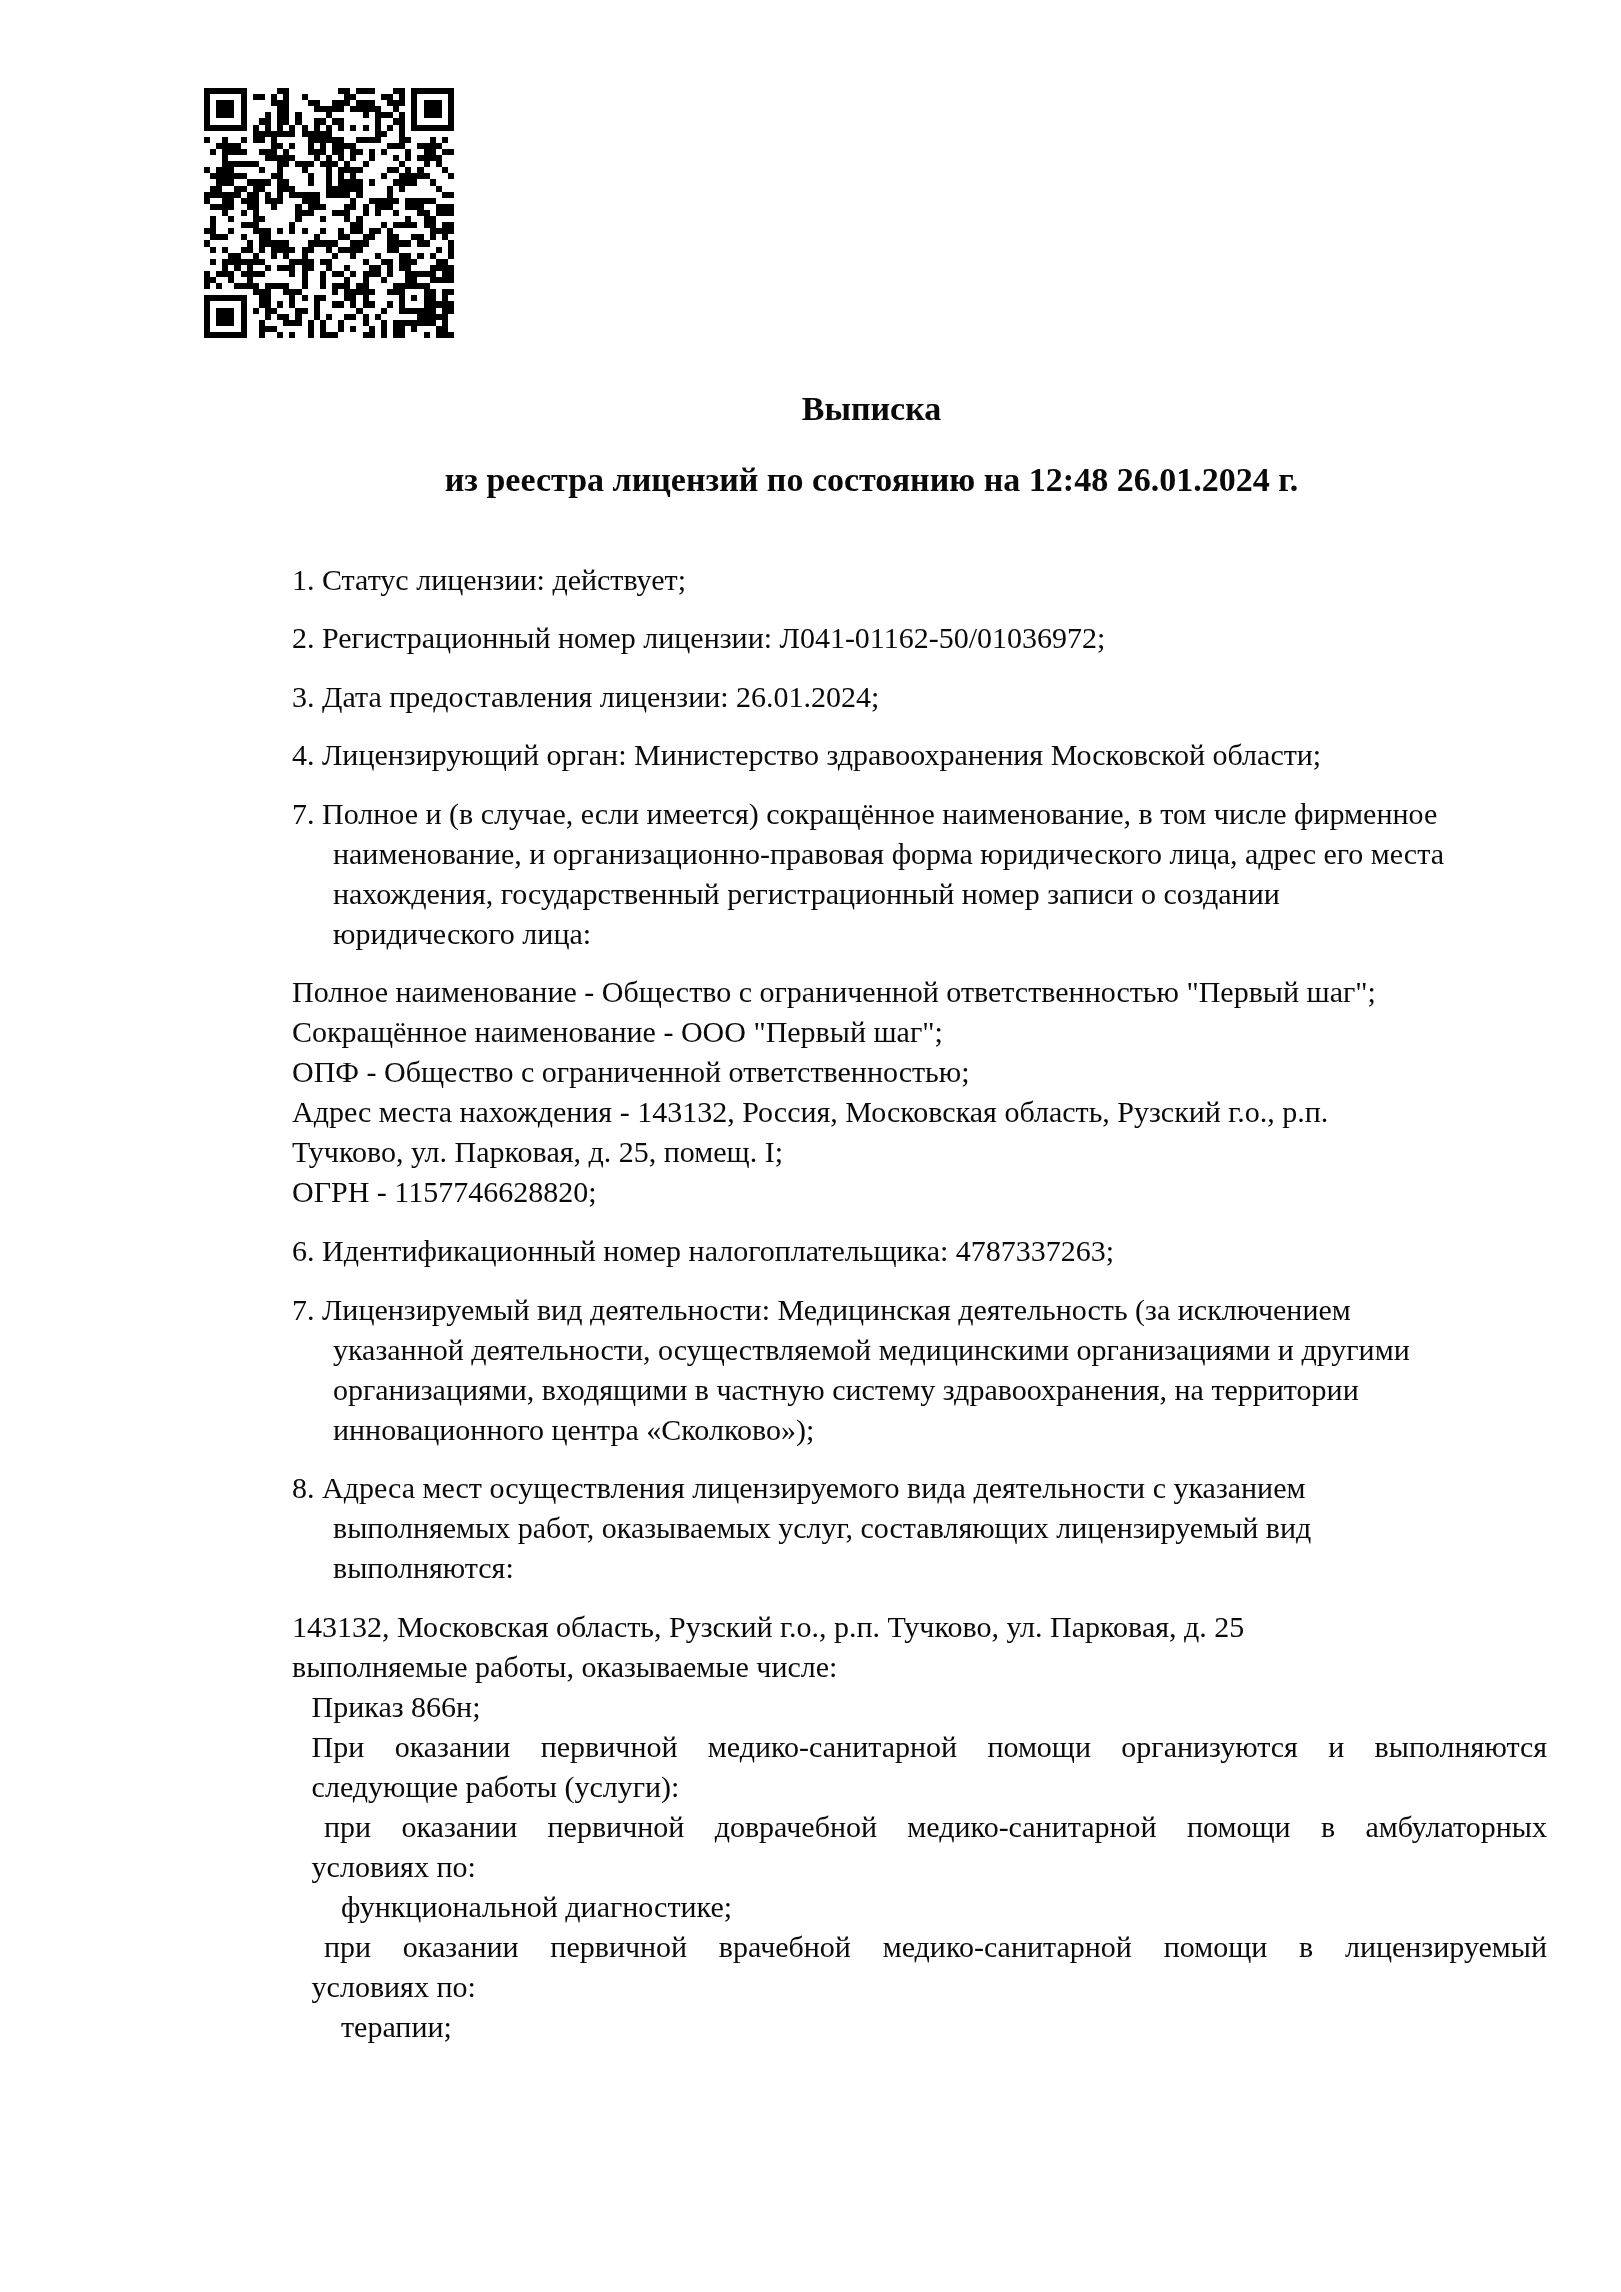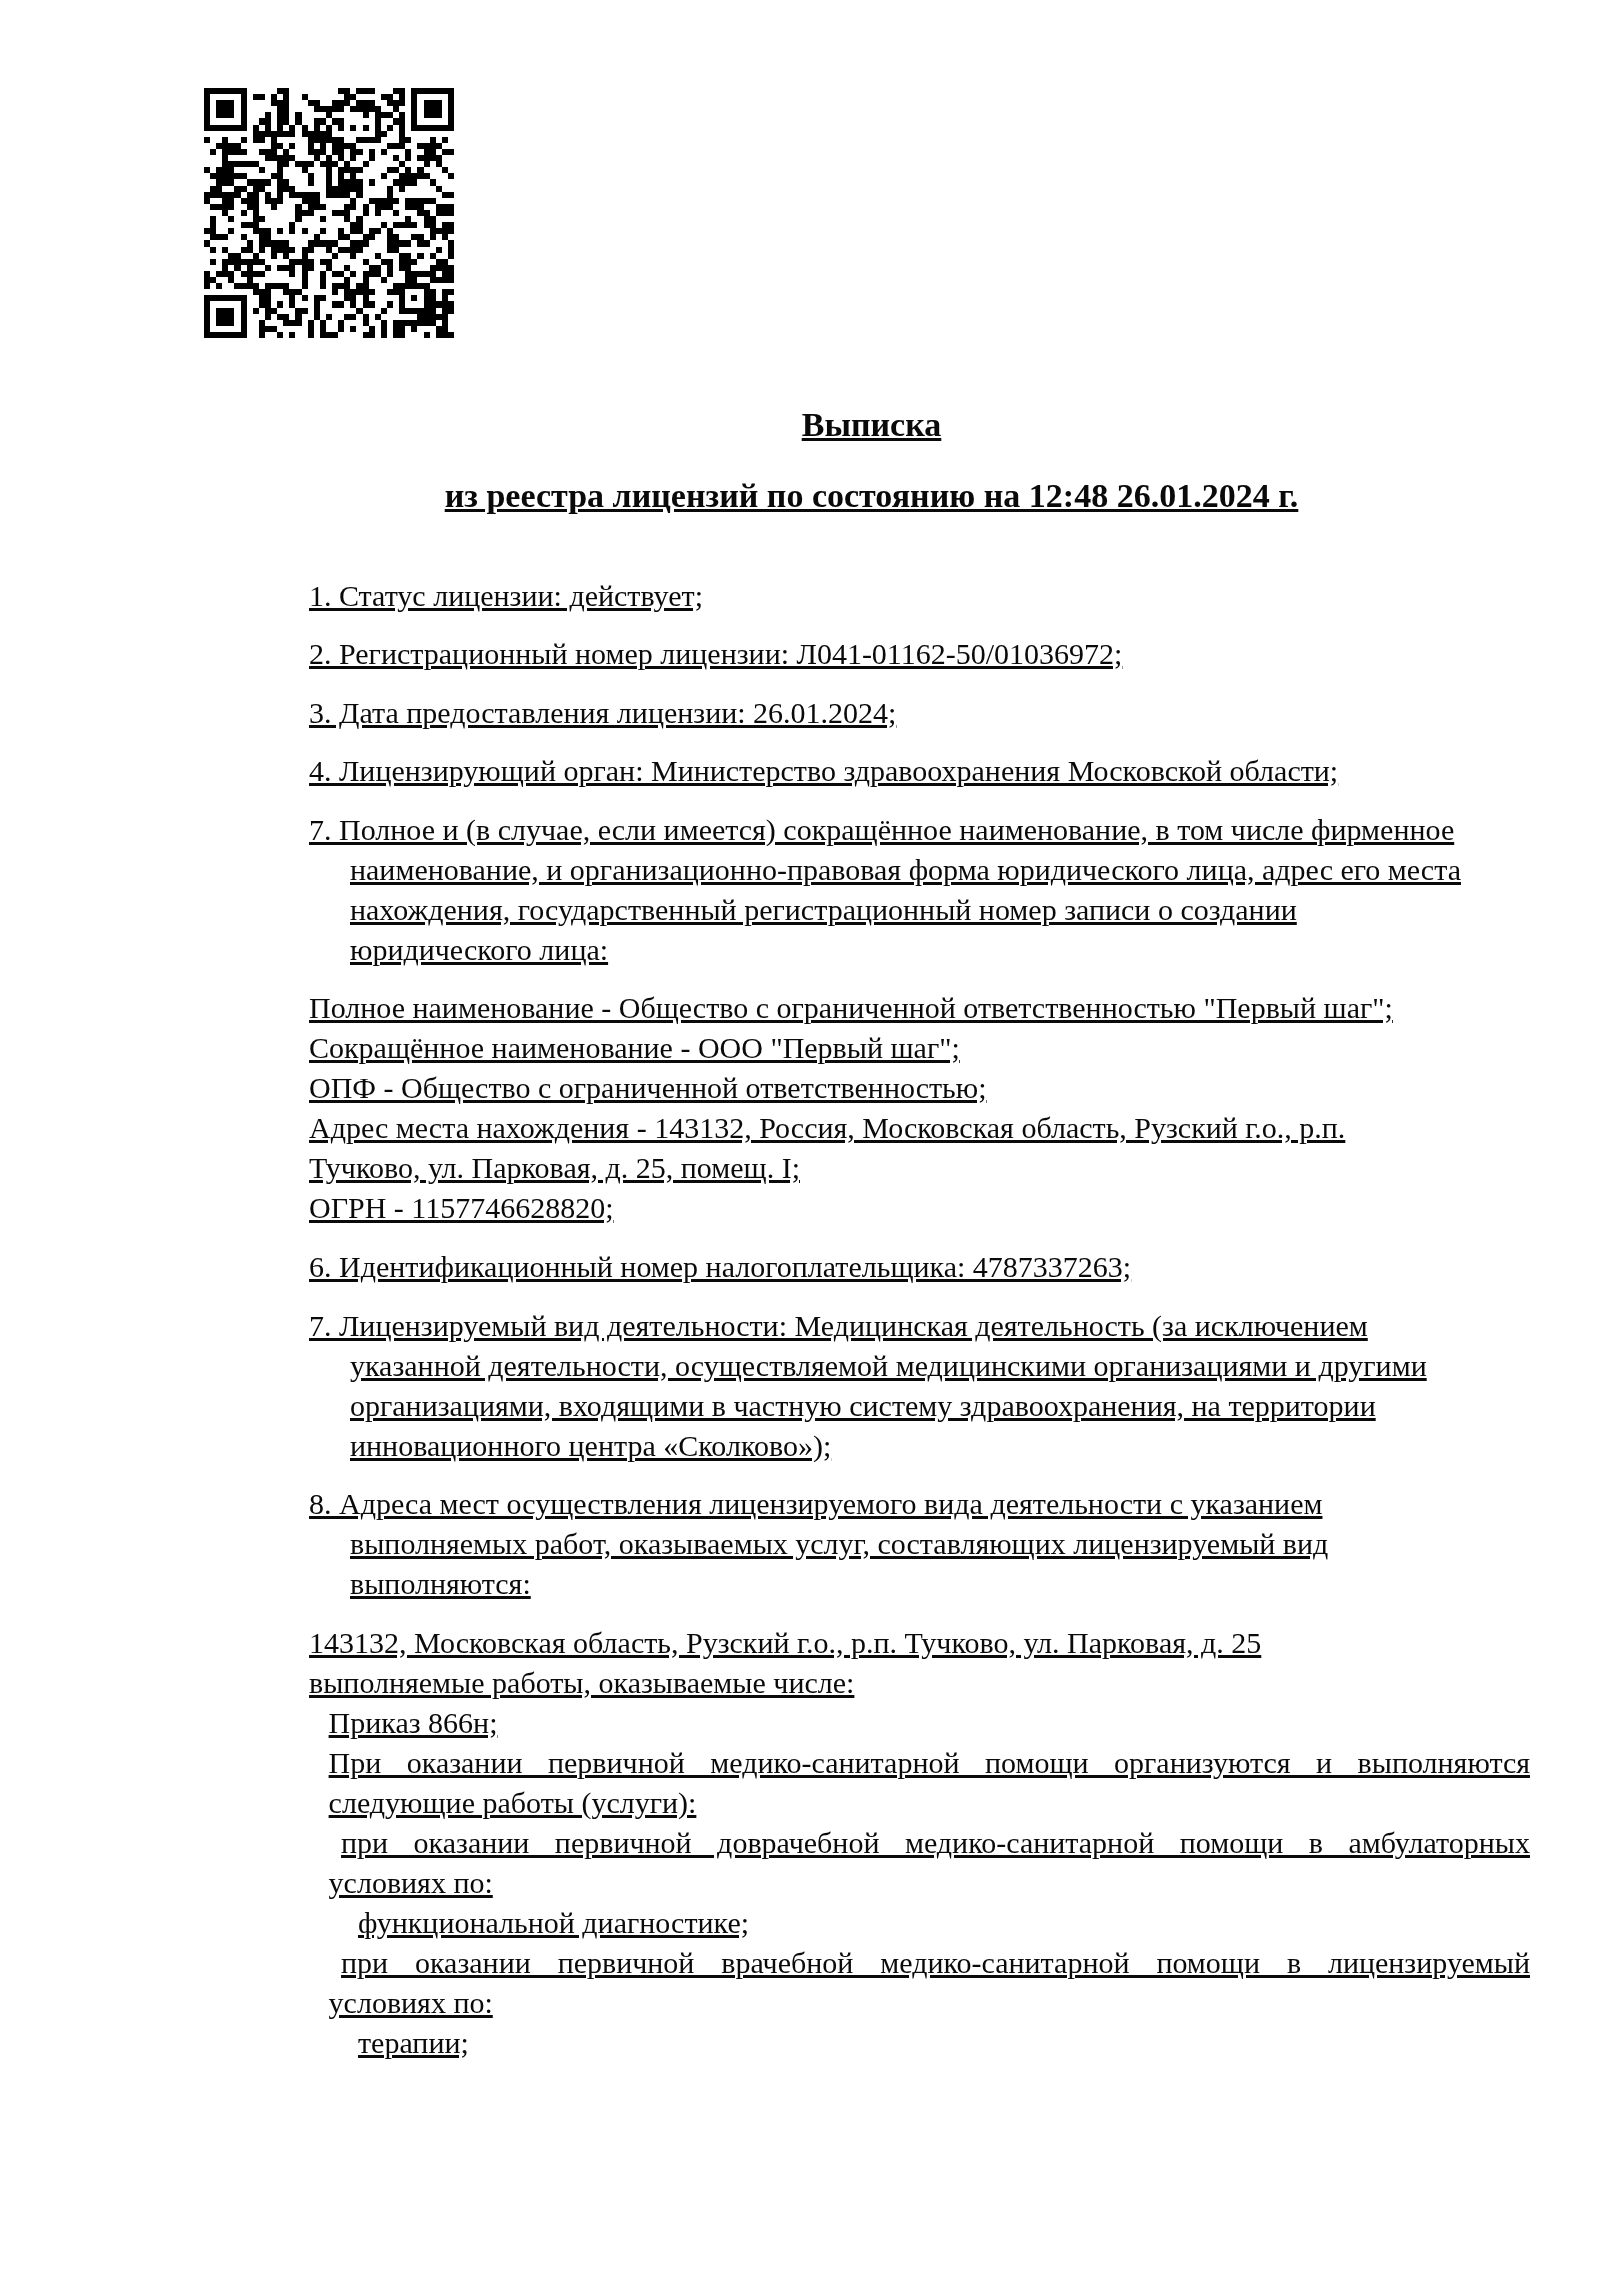--- a/index.html
+++ b/index.html
@@ -11,37 +11,36 @@
     font-family: "Liberation Serif", "DejaVu Serif", serif;
     color: #0a0a0a;
   }
   .qr {
     position: absolute;
     left: 204px; top: 88px;
     width: 250px; height: 250px;
   }
   .content {
     position: absolute;
-    left: 292px; top: 402px;
+    left: 292px; top: 386px;
     width: 1255px;
     font-size: 30px;
     line-height: 40px;
-    text-decoration: underline;
   }
   .title, .subtitle {
     font-size: 34px;
     font-weight: bold;
     line-height: 45px;
     text-align: center;
     padding-right: 96px; 
     box-sizing: border-box;
     width: 100%;
   }
   .subtitle { margin-top: 25.5px; margin-bottom: 58px; }
-  .para { margin: 17px; }
+  .para { margin: 0; }
   .para.gap { margin-top: 18.6px; }
   .line { white-space: nowrap; }
   .line.just {
     white-space: normal;
     text-align: justify;
     text-align-last: justify;
   }
   .line.cont { padding-left: 41px; }
   .line.i1 { padding-left: 19.6px; }
   .line.i2 { padding-left: 32px; }

